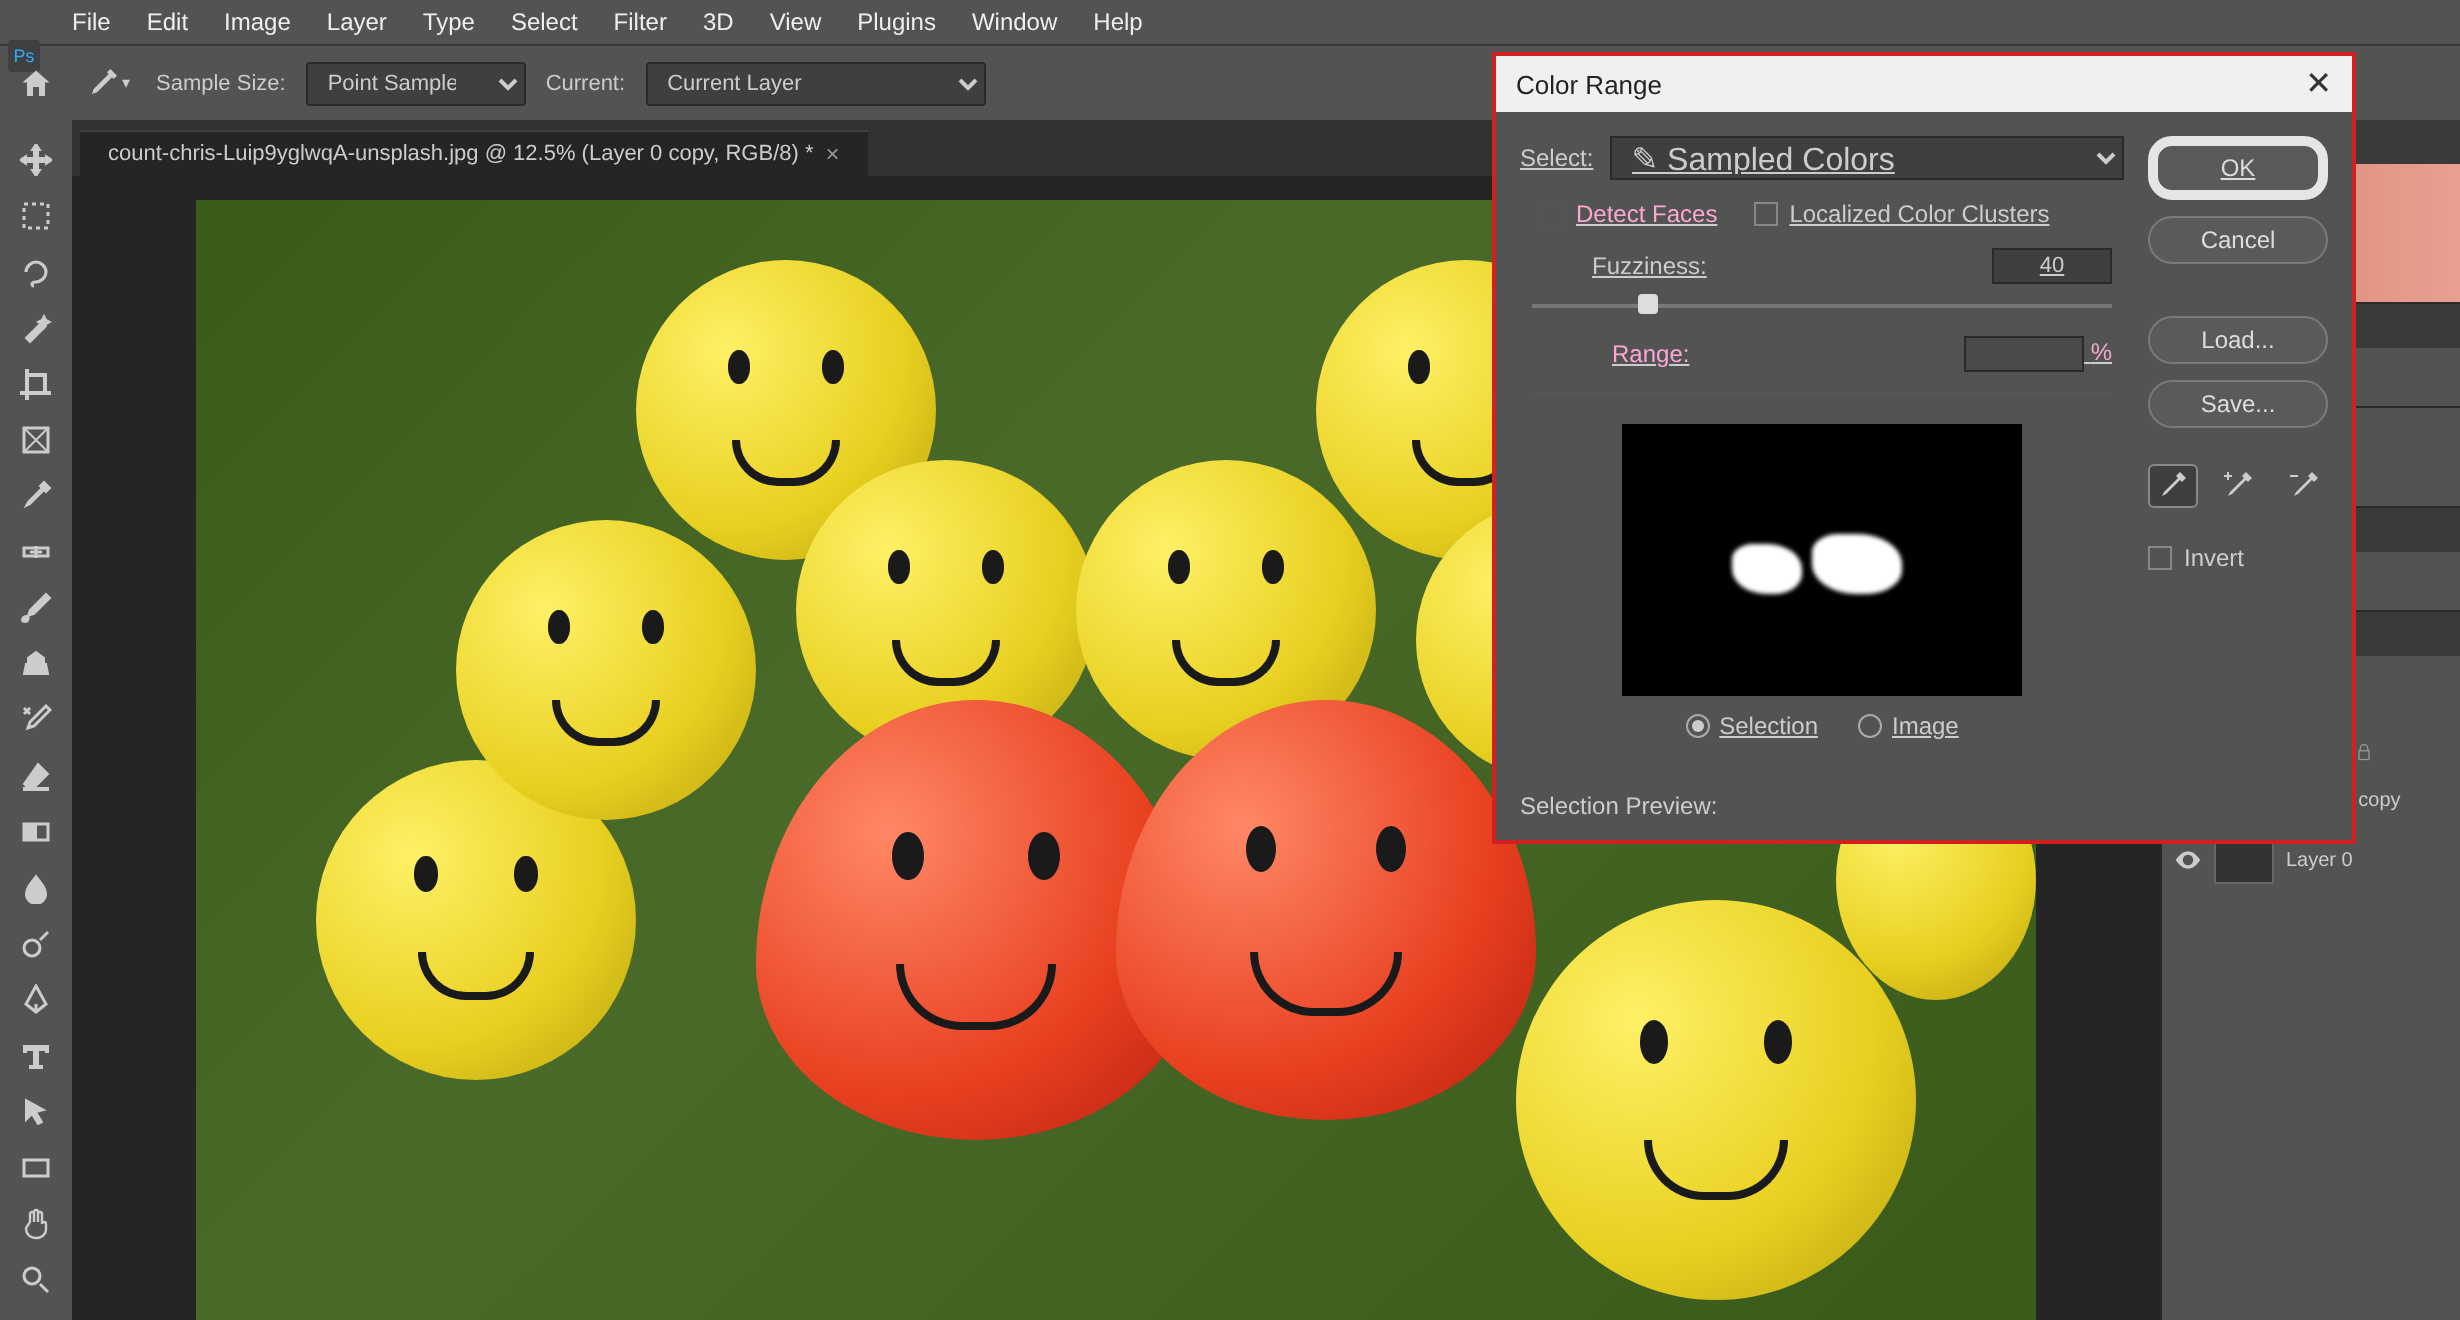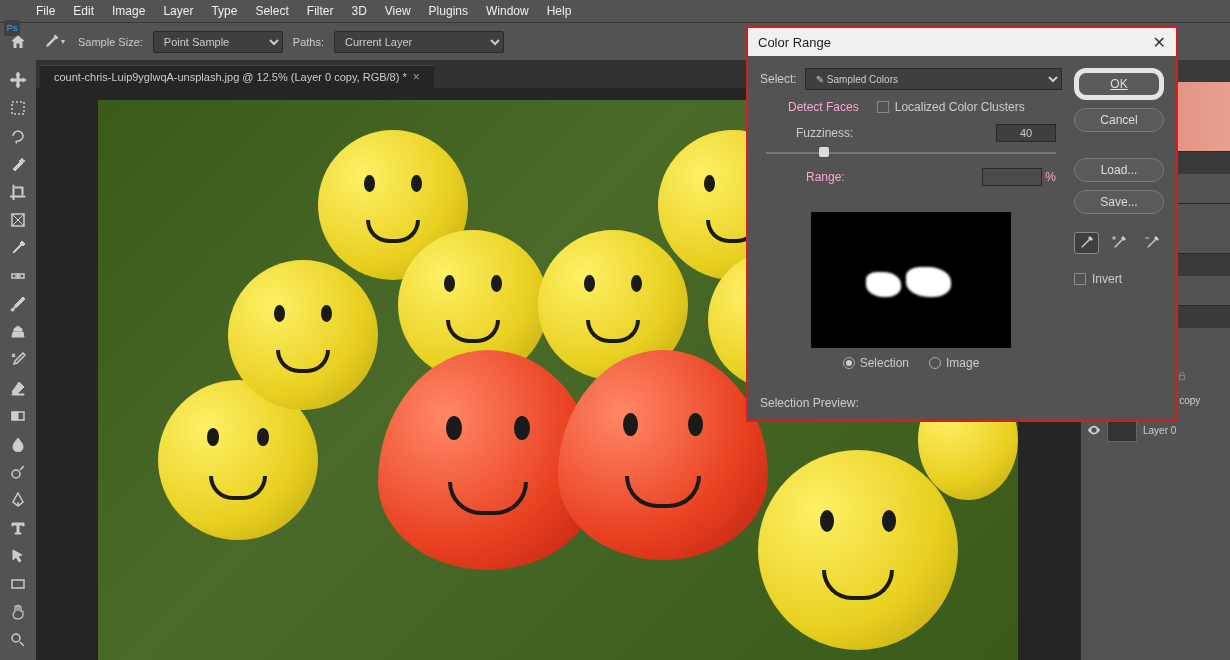--- a/index.html
+++ b/index.html
@@ -44,27 +44,27 @@
 .layer-vis { width: 14px; height: 14px; }
 .layer-dropdown { background: #3f3f3f; border: 1px solid #2a2a2a; color: #999; padding: 2px 4px; font-size: 10px; width: 70px; }
 .layer-search { display: flex; align-items: center; gap: 4px; margin-bottom: 4px; }
 .layer-search input { background: #3f3f3f; border: 1px solid #2a2a2a; width: 60px; font-size: 9px; padding: 1px 3px; color: #ccc; }
 .lock-row { display: flex; align-items: center; gap: 6px; font-size: 9px; color: #999; margin: 2px 0 4px 0; }
 
 .dialog-wrap { position: absolute; left: 746px; top: 26px; width: 432px; border: 2px solid #d02020; background: #535353; z-index: 100; }
 .dialog-title { background: #f0f0f0; color: #222; height: 28px; display: flex; align-items: center; justify-content: space-between; padding: 0 10px; font-size: 13px; }
 .dialog-close { cursor: pointer; font-size: 16px; color: #333; }
 .dialog-body { padding: 12px; display: flex; gap: 12px; }
-.dialog-left { flex: 1; }
+.dialog-left { flex: 1; text-decoration: underline; }
 .dialog-right { width: 90px; display: flex; flex-direction: column; gap: 8px; }
 .dlg-btn { background: #5a5a5a; border: 1px solid #7a7a7a; color: #ddd; padding: 4px 0; border-radius: 12px; font-size: 12px; cursor: pointer; text-align: center; }
 .dlg-btn.primary { border: 5px solid #e5e5e5; text-decoration: underline; }
 .row { display: flex; align-items: center; gap: 8px; margin-bottom: 10px; font-size: 12px; }
 .row.right { justify-content: flex-end; }
-.sel-select { background: #3f3f3f; border: 1px solid #2a2a2a; color: #ccc; padding: 2px 6px; font-size: 10px; flex: 1; height: 22px; }
+.sel-select { background: #3f3f3f; border: 1px solid #2a2a2a; color: #ccc; padding: 2px 6px; font-size: 16px; flex: 1; height: 22px; }
 .chk { width: 12px; height: 12px; border: 1px solid #888; display: inline-block; }
 .chk.disabled { border-color: #555; }
 .num-input { background: #3f3f3f; border: 1px solid #2a2a2a; color: #ccc; width: 60px; padding: 2px 4px; text-align: center; font-size: 11px; }
 .slider-track { height: 2px; background: #777; position: relative; margin: 0 6px 14px 6px; }
 .slider-thumb { position: absolute; top: -5px; width: 10px; height: 10px; background: #ddd; border-radius: 2px; transform: translateX(-50%); }
 .preview-box { width: 200px; height: 136px; background: #000; margin: 8px auto; position: relative; }
 .preview-box .white-blob { position: absolute; background: #fff; border-radius: 30% 50% 40% 50%; filter: blur(1px); }
 .radio-row { display: flex; gap: 20px; justify-content: center; margin: 8px 0; font-size: 12px; }
 .radio { width: 12px; height: 12px; border-radius: 50%; border: 1px solid #aaa; display: inline-flex; align-items: center; justify-content: center; }
 .radio.on::after { content: ""; width: 6px; height: 6px; border-radius: 50%; background: #ccc; }
@@ -100,24 +100,24 @@
         <path fill="#ccc" d="M12 3l9 8h-3v9h-4v-6h-4v6H6v-9H3z"></path>
       </svg>
   </div>
   <div class="eyedropper-opt">
     <svg viewBox="0 0 24 24" width="20" height="20">
         <path fill="#ccc" d="M17 3l4 4-2 2-1-1-9 9-3 1 1-3 9-9-1-1z"></path>
       </svg>
     <span style="font-size:8px;color:#ccc;">▾</span>
   </div>
   <label>Sample Size:</label>
-  <select style="width:130px;">
+  <select style="width:110px;">
     <option>Point Sample</option>
   </select>
-  <label>Paths:</label>
+  <label>Current:</label>
   <select style="width:170px;">
     <option>Current Layer</option>
   </select>
 </div>
 
 <div class="tab-bar">
   <div class="doc-tab">
     <span>count-chris-Luip9yglwqA-unsplash.jpg @ 12.5% (Layer 0 copy, RGB/8) *</span>
     <span class="close-x">×</span>
   </div>

